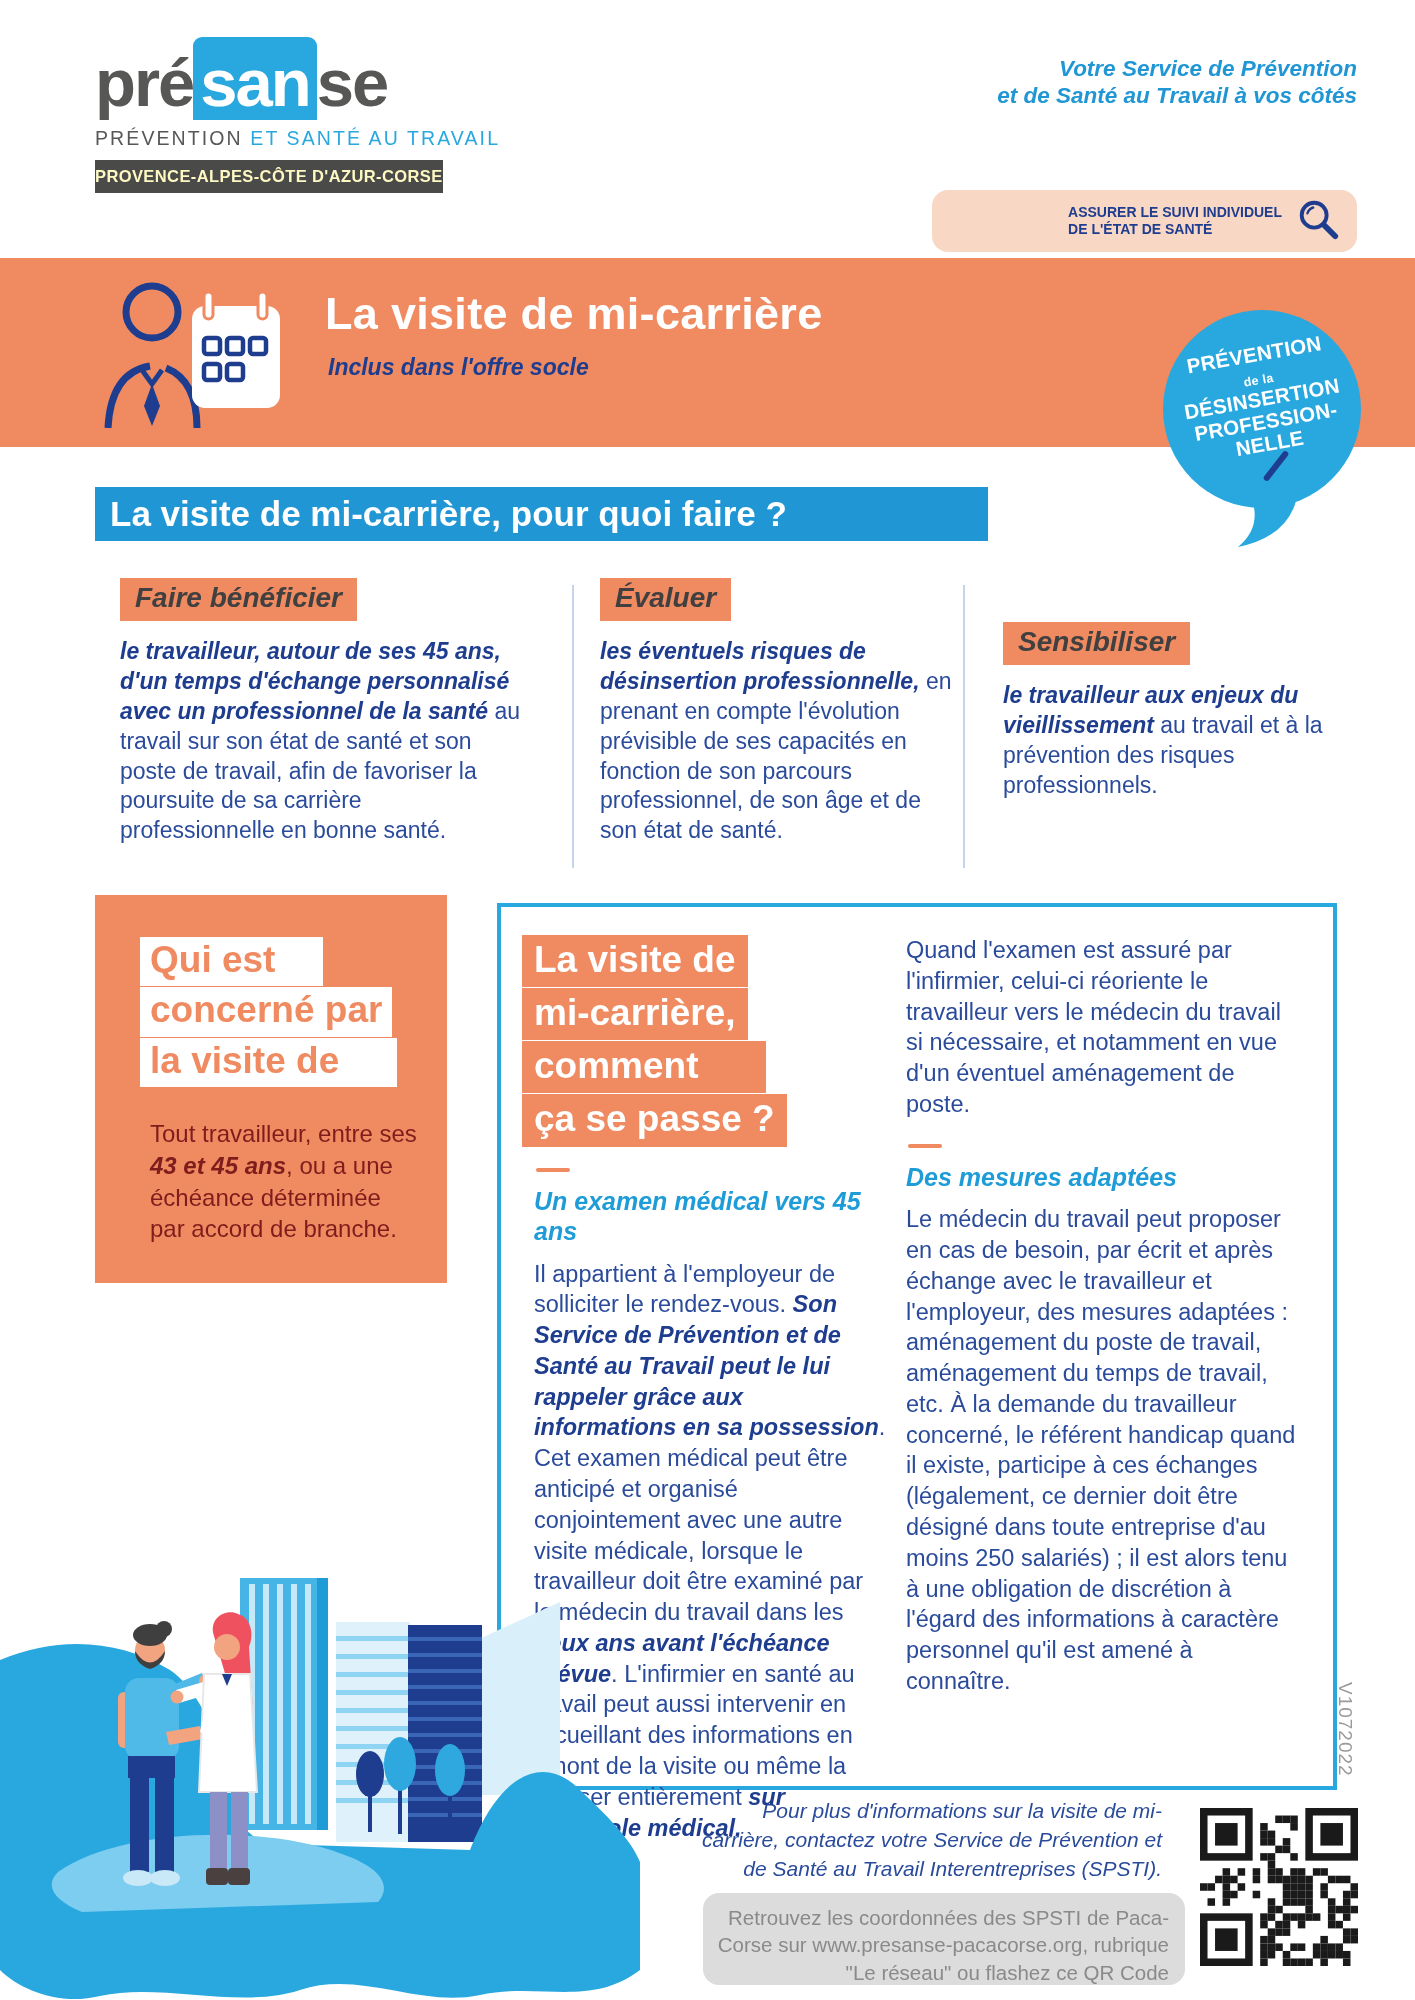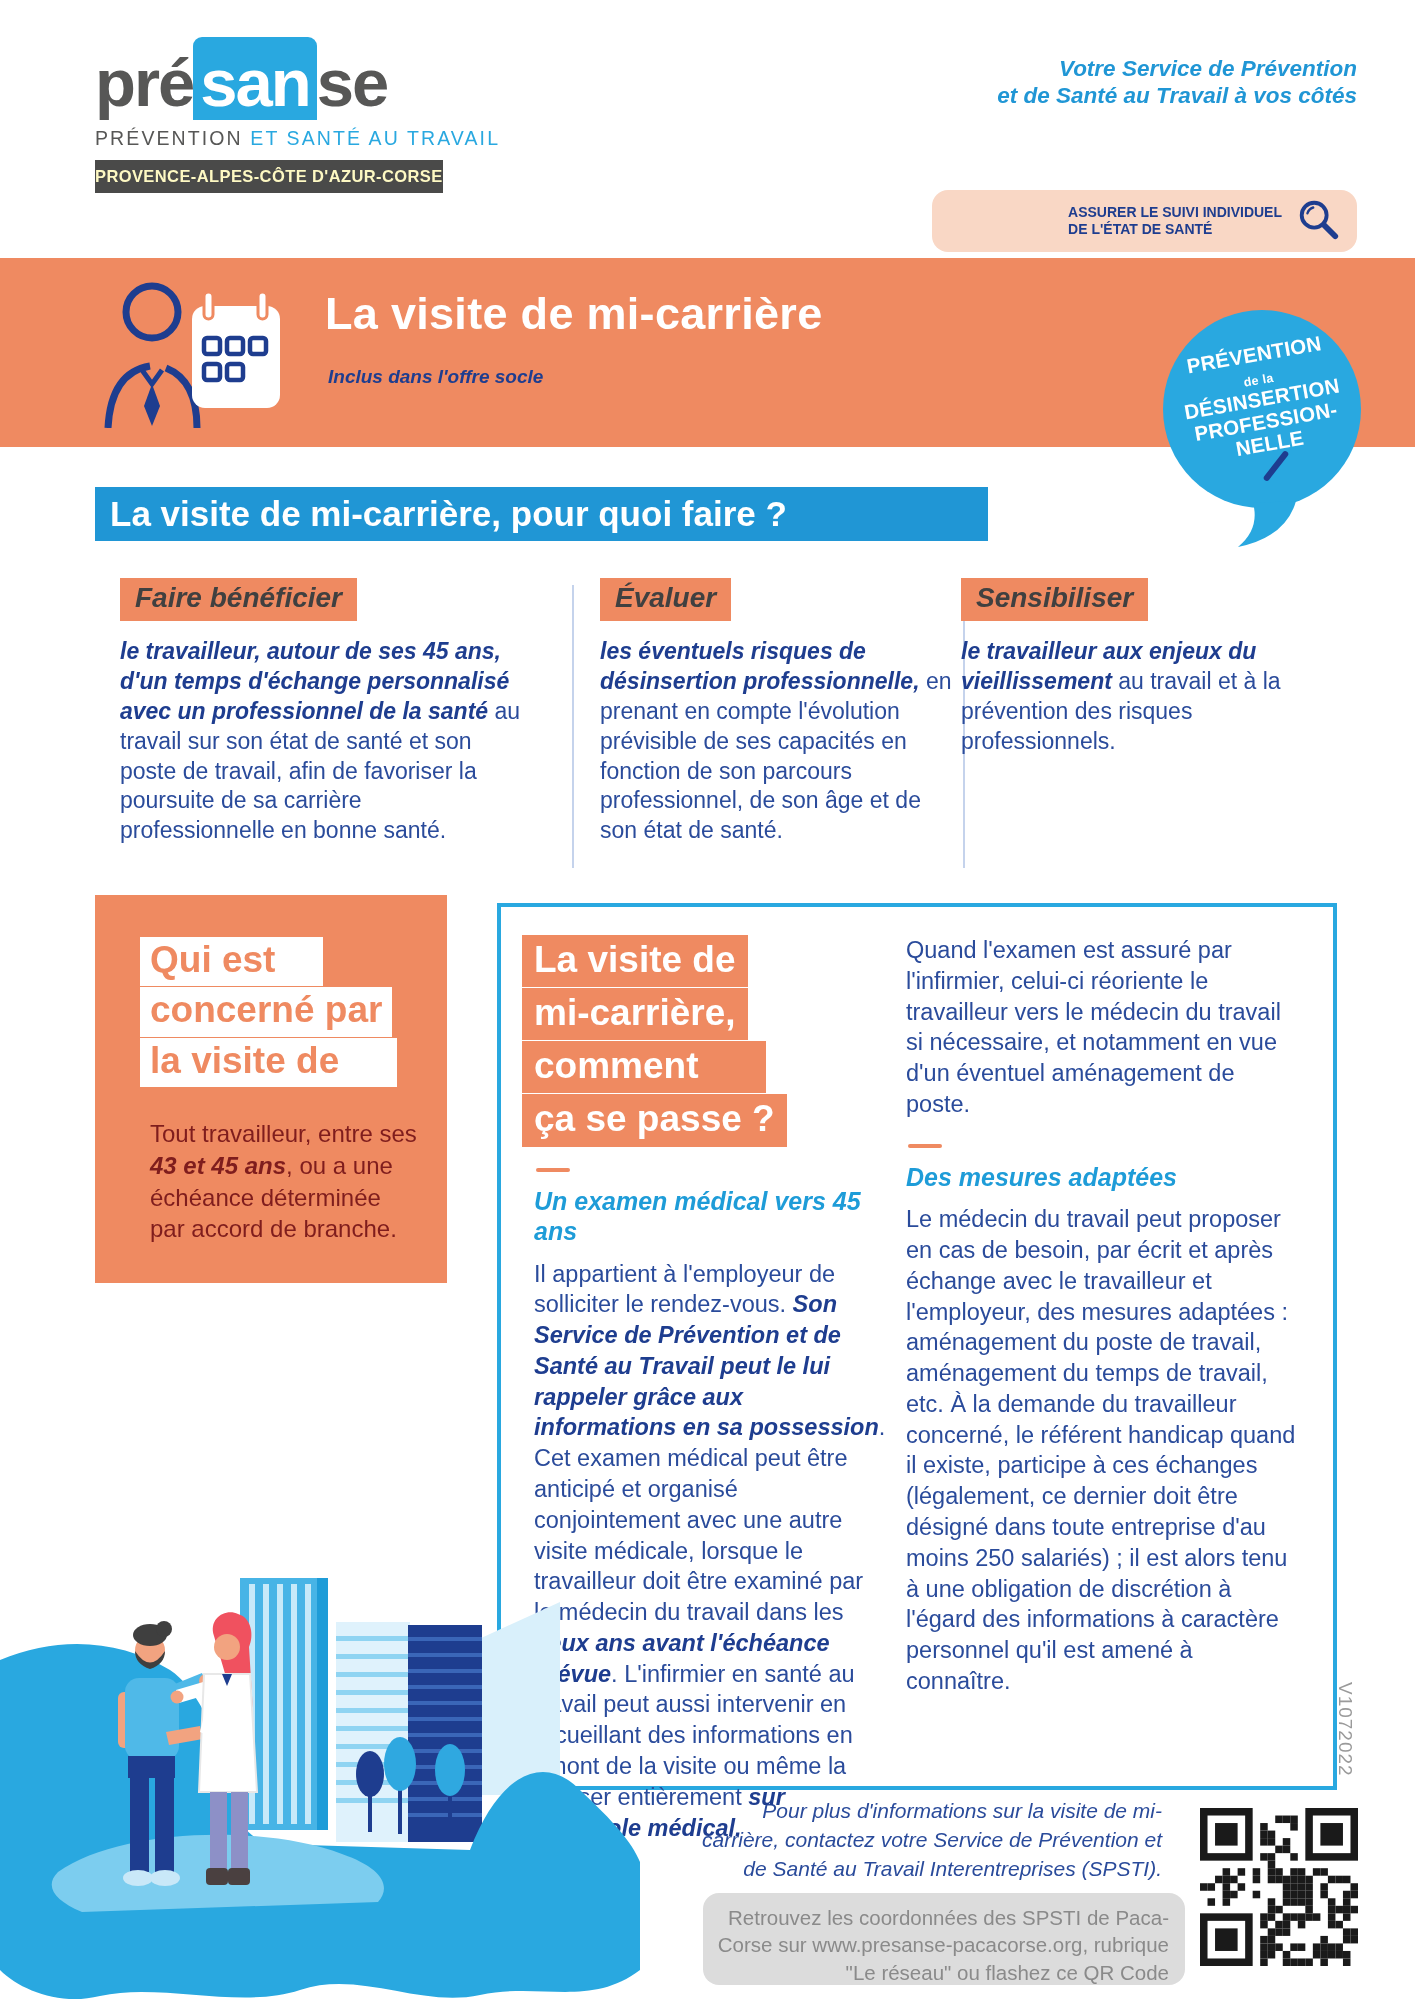--- a/index.html
+++ b/index.html
@@ -20,41 +20,41 @@
   .slogan{position:absolute;right:58px;top:55px;text-align:right;color:#2096D5;font-style:italic;
     font-weight:bold;font-size:22.5px;line-height:1.22;}
   .suivi-badge{position:absolute;right:58px;top:190px;width:425px;height:62px;background:#F9D7C5;
     border-radius:16px;display:flex;align-items:center;justify-content:flex-end;box-sizing:border-box;
     padding:0 16px;gap:13px;}
   .suivi-badge .txt{text-align:left;color:#1E3D8F;font-weight:bold;font-size:14px;line-height:1.18;}
   
   .banner{position:absolute;left:0;top:258px;width:1415px;height:189px;background:#EF8A61;}
   .banner-icon{position:absolute;left:100px;top:18px;}
   .banner-title{position:absolute;left:325px;top:30px;color:#fff;font-size:45px;font-weight:600;letter-spacing:0.3px;}
-  .banner-sub{position:absolute;left:328px;top:96px;color:#1E3D8F;font-weight:bold;font-style:italic;font-size:19px;margin-top:12px;}
+  .banner-sub{position:absolute;left:328px;top:96px;color:#1E3D8F;font-weight:bold;font-style:italic;font-size:23px;}
   
   .bubble{position:absolute;left:1158px;top:303px;width:210px;height:248px;z-index:3;}
   .bubble svg{position:absolute;left:0;top:0;}
   .bubble-text{position:absolute;left:0;top:40px;width:208px;text-align:center;transform:rotate(-10deg);
     color:#fff;font-weight:bold;font-size:20.5px;line-height:1.1;letter-spacing:0.3px;}
   .bubble-text .ln:nth-of-type(2){font-size:12.5px;}
   .bubble-slash{position:absolute;left:100px;top:160px;width:36px;height:6px;background:#1E3D8F;
     transform:rotate(-52deg);border-radius:3px;}
   
   .why-title{position:absolute;left:95px;top:487px;width:893px;height:54px;background:#2096D5;color:#fff;
     font-weight:bold;font-size:35px;line-height:54px;padding-left:15px;box-sizing:border-box;}
   .col{position:absolute;top:578px;}
   .col-h{display:inline-block;background:#EF8A61;color:#404040;font-weight:bold;font-style:italic;
     font-size:28px;padding:4px 15px 7px;margin-bottom:16px;}
   .col-b{font-size:23px;line-height:1.3;color:#2A4B9B;}
   .col-b .b, .who-body .b, .body-t .b{font-weight:bold;font-style:italic;}
   .col-b .b, .body-t .b{color:#1E3D8F;}
   .col1{left:120px;width:402px;}
   .col2{left:600px;width:362px;}
-  .col3{left:961px;width:335px;}
+  .col3{left:1003px;width:335px;margin-top:44px;}
   .vdiv{position:absolute;top:585px;width:2px;height:283px;background:#C5D3EC;}
   .vdiv1{left:572px;}.vdiv2{left:963px;}
   
   .who-box{position:absolute;left:95px;top:895px;width:352px;height:388px;background:#EF8A61;
     box-sizing:border-box;padding:42px 20px 0 55px;}
   .who-title{font-size:37px;font-weight:bold;line-height:1.2;}
   .who-title .ln{background:#fff;color:#EF8A61;padding:1px 10px 4px;display:inline-block;margin:0 0 1px -10px;}
   .who-title .ln:nth-of-type(1){padding-right:48px;}
   .who-title .ln:nth-of-type(3){padding-right:58px;}
   .who-body{margin-top:30px;color:#7f1d1d;font-size:24px;line-height:1.32;width:268px;}

